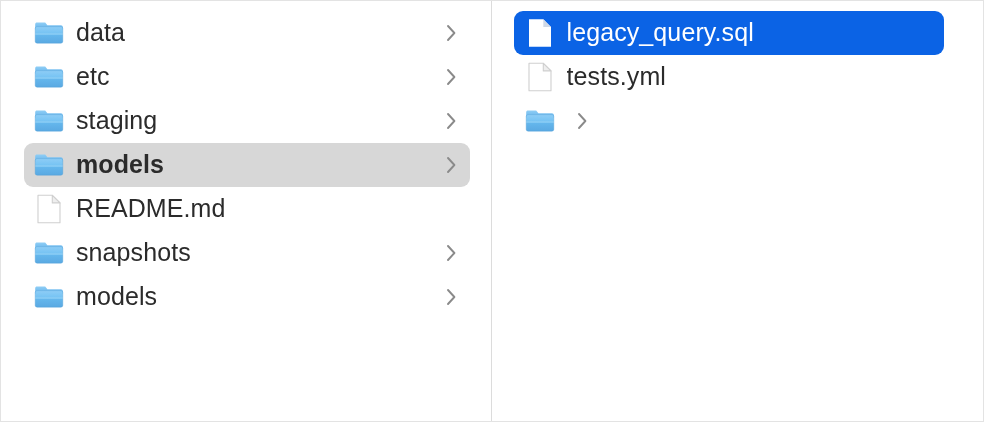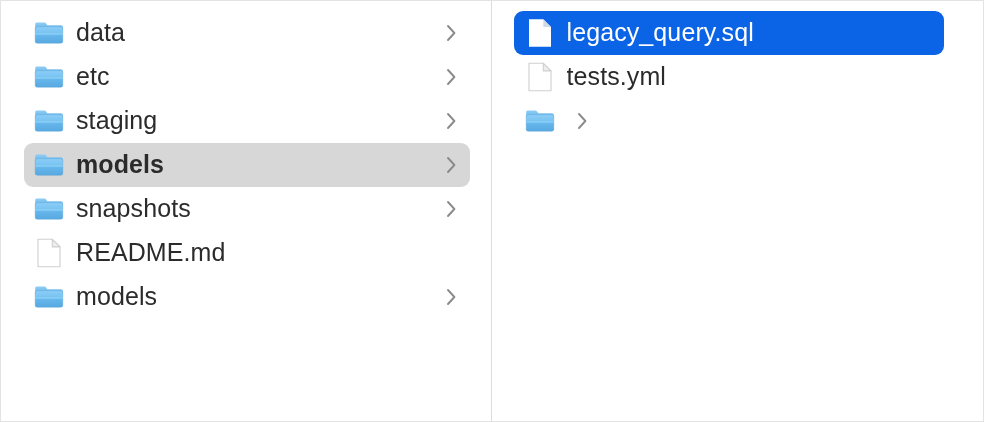--- a/index.html
+++ b/index.html
@@ -237,48 +237,20 @@
         </span>
         <span class="row-label">models</span>
         <span class="chevron">
           <svg width="11" height="18" viewBox="0 0 11 18" xmlns="http://www.w3.org/2000/svg">
             <path d="M2 2 L8.4 9 L2 16" fill="none" stroke="#8a8a8a" stroke-width="1.9" stroke-linecap="round" stroke-linejoin="round"></path>
           </svg>
         </span>
       </div>
       <div class="row">
         <span class="icon-slot">
-          <svg width="30" height="24" viewBox="0 0 30 24" xmlns="http://www.w3.org/2000/svg">
-            <defs>
-              <linearGradient id="fTab" x1="0" y1="0" x2="0" y2="1">
-                <stop offset="0%" stop-color="#8fcdf5"></stop>
-                <stop offset="100%" stop-color="#64b4ec"></stop>
-              </linearGradient>
-              <linearGradient id="fBody" x1="0" y1="0" x2="0" y2="1">
-                <stop offset="0%" stop-color="#8ecdf6"></stop>
-                <stop offset="52%" stop-color="#6fc0f2"></stop>
-                <stop offset="53%" stop-color="#64b6ec"></stop>
-                <stop offset="100%" stop-color="#5aa9e2"></stop>
-              </linearGradient>
-            </defs>
-            <path d="M1.2 3.3 C1.2 2.3 2 1.6 3 1.6 L11.2 1.6 L13.4 4.2 L27 4.2 C28 4.2 28.8 5 28.8 6 L28.8 8.4 L1.2 8.4 Z" fill="url(#fTab)"></path>
-            <rect x="1.2" y="5.6" width="27.6" height="16.6" rx="1.9" fill="url(#fBody)"></rect>
-            <rect x="1.2" y="5.6" width="27.6" height="16.6" rx="1.9" fill="none" stroke="#4f9fd6" stroke-width="0.7" opacity="0.55"></rect>
-            <rect x="1.2" y="12.6" width="27.6" height="0.8" fill="#ffffff" opacity="0.30"></rect>
-          </svg>
-        </span>
-        <span class="row-label">snapshots</span>
-        <span class="chevron">
-          <svg width="11" height="18" viewBox="0 0 11 18" xmlns="http://www.w3.org/2000/svg">
-            <path d="M2 2 L8.4 9 L2 16" fill="none" stroke="#8a8a8a" stroke-width="1.9" stroke-linecap="round" stroke-linejoin="round"></path>
-          </svg>
-        </span>
-      </div>
-      <div class="row">
-        <span class="icon-slot">
           <svg width="26" height="30" viewBox="0 0 26 30" xmlns="http://www.w3.org/2000/svg">
             <path d="M2 1.3 L16.3 1.3 L24 8.9 L24 28.7 L2 28.7 Z" fill="#ffffff" stroke="#cfcfcf" stroke-width="1.1" stroke-linejoin="round"></path>
             <path d="M16.3 1.3 L16.3 8.9 L24 8.9 Z" fill="#eeeeee" stroke="#cfcfcf" stroke-width="1.1" stroke-linejoin="round"></path>
           </svg>
         </span>
         <span class="row-label">README.md</span>
         <span class="chevron hidden">
           <svg width="11" height="18" viewBox="0 0 11 18" xmlns="http://www.w3.org/2000/svg">
             <path d="M2 2 L8.4 9 L2 16" fill="none" stroke="#8a8a8a" stroke-width="1.9" stroke-linecap="round" stroke-linejoin="round"></path>
           </svg>
@@ -298,20 +270,48 @@
                 <stop offset="53%" stop-color="#64b6ec"></stop>
                 <stop offset="100%" stop-color="#5aa9e2"></stop>
               </linearGradient>
             </defs>
             <path d="M1.2 3.3 C1.2 2.3 2 1.6 3 1.6 L11.2 1.6 L13.4 4.2 L27 4.2 C28 4.2 28.8 5 28.8 6 L28.8 8.4 L1.2 8.4 Z" fill="url(#fTab)"></path>
             <rect x="1.2" y="5.6" width="27.6" height="16.6" rx="1.9" fill="url(#fBody)"></rect>
             <rect x="1.2" y="5.6" width="27.6" height="16.6" rx="1.9" fill="none" stroke="#4f9fd6" stroke-width="0.7" opacity="0.55"></rect>
             <rect x="1.2" y="12.6" width="27.6" height="0.8" fill="#ffffff" opacity="0.30"></rect>
           </svg>
         </span>
+        <span class="row-label">snapshots</span>
+        <span class="chevron">
+          <svg width="11" height="18" viewBox="0 0 11 18" xmlns="http://www.w3.org/2000/svg">
+            <path d="M2 2 L8.4 9 L2 16" fill="none" stroke="#8a8a8a" stroke-width="1.9" stroke-linecap="round" stroke-linejoin="round"></path>
+          </svg>
+        </span>
+      </div>
+      <div class="row">
+        <span class="icon-slot">
+          <svg width="30" height="24" viewBox="0 0 30 24" xmlns="http://www.w3.org/2000/svg">
+            <defs>
+              <linearGradient id="fTab" x1="0" y1="0" x2="0" y2="1">
+                <stop offset="0%" stop-color="#8fcdf5"></stop>
+                <stop offset="100%" stop-color="#64b4ec"></stop>
+              </linearGradient>
+              <linearGradient id="fBody" x1="0" y1="0" x2="0" y2="1">
+                <stop offset="0%" stop-color="#8ecdf6"></stop>
+                <stop offset="52%" stop-color="#6fc0f2"></stop>
+                <stop offset="53%" stop-color="#64b6ec"></stop>
+                <stop offset="100%" stop-color="#5aa9e2"></stop>
+              </linearGradient>
+            </defs>
+            <path d="M1.2 3.3 C1.2 2.3 2 1.6 3 1.6 L11.2 1.6 L13.4 4.2 L27 4.2 C28 4.2 28.8 5 28.8 6 L28.8 8.4 L1.2 8.4 Z" fill="url(#fTab)"></path>
+            <rect x="1.2" y="5.6" width="27.6" height="16.6" rx="1.9" fill="url(#fBody)"></rect>
+            <rect x="1.2" y="5.6" width="27.6" height="16.6" rx="1.9" fill="none" stroke="#4f9fd6" stroke-width="0.7" opacity="0.55"></rect>
+            <rect x="1.2" y="12.6" width="27.6" height="0.8" fill="#ffffff" opacity="0.30"></rect>
+          </svg>
+        </span>
         <span class="row-label">models</span>
         <span class="chevron">
           <svg width="11" height="18" viewBox="0 0 11 18" xmlns="http://www.w3.org/2000/svg">
             <path d="M2 2 L8.4 9 L2 16" fill="none" stroke="#8a8a8a" stroke-width="1.9" stroke-linecap="round" stroke-linejoin="round"></path>
           </svg>
         </span>
       </div>
     </div>
   <div class="column column-right">
       <div class="row selected-blue">

